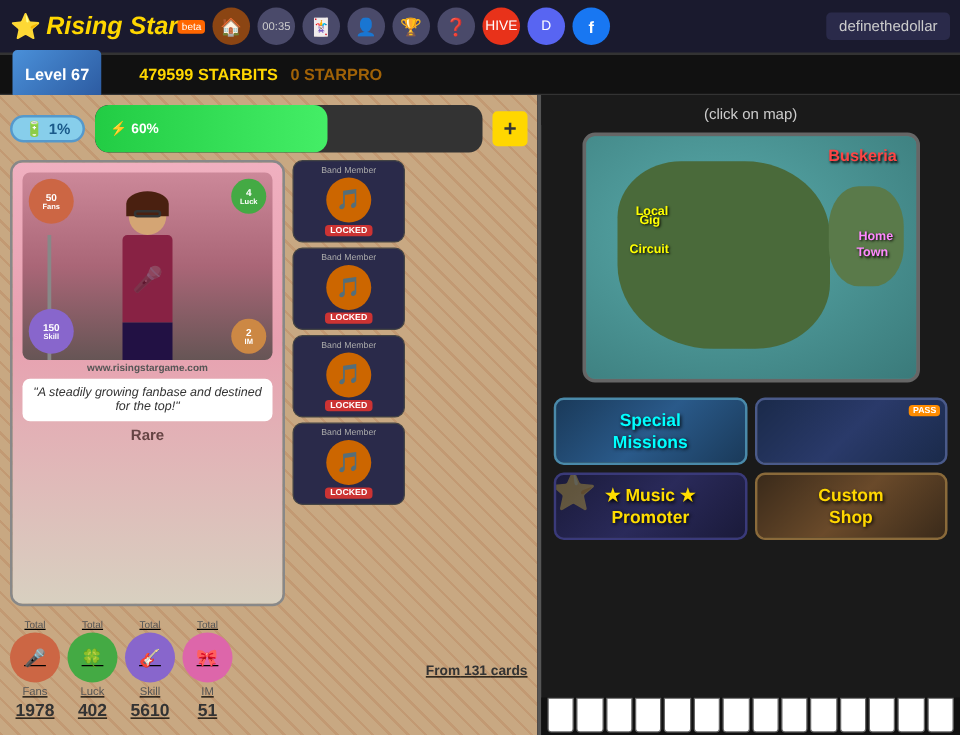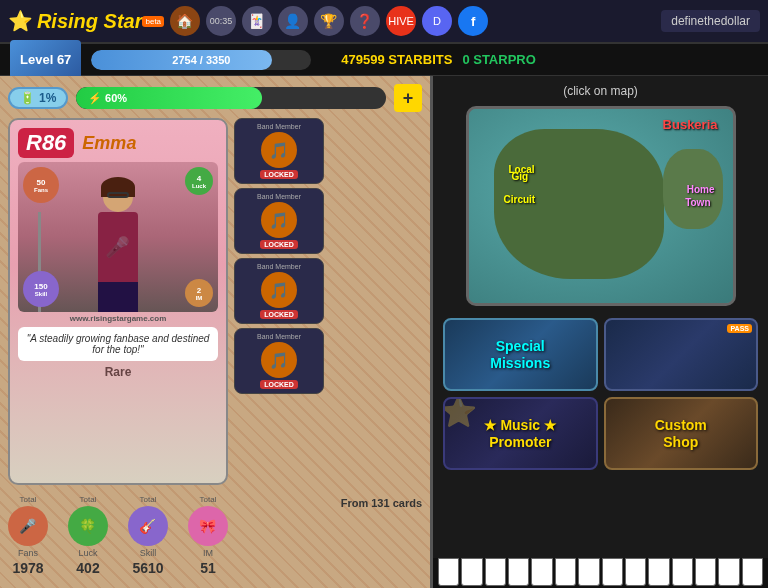--- a/index.html
+++ b/index.html
@@ -116,21 +116,21 @@
       font-weight: bold;
       white-space: nowrap;
     }
     .starbits-display {
       color: #ffd700;
       font-size: 13px;
       font-weight: bold;
       margin-left: 20px;
     }
     .starpro-display {
-      color: #22c55e;
+      color: #a16207;
       font-size: 13px;
       font-weight: bold;
     }
 
     
     .main-content {
       display: flex;
       height: calc(588px - 44px - 32px);
     }
 
@@ -166,21 +166,21 @@
       font-size: 12px;
       font-weight: bold;
       min-width: 50px;
       text-align: center;
       display: flex;
       align-items: center;
       gap: 4px;
     }
     .progress-bar-outer {
       flex: 1;
-      height: 22px;
+      height: 38px;
       background: #333;
       border-radius: 11px;
       overflow: hidden;
       position: relative;
       text-decoration: underline;
     }
     .progress-bar-fill {
       height: 100%;
       background: linear-gradient(90deg, #22cc44, #44ee66);
       border-radius: 11px;
@@ -439,23 +439,24 @@
       color: white;
       font-size: 7px;
       padding: 1px 4px;
       border-radius: 3px;
       font-weight: bold;
     }
 
     
     .stats-row {
       display: flex;
-      gap: 20px;
-      align-items: flex-start;
+      gap: 6px;
+      align-items: center;
       padding: 4px 0;
+      text-decoration: underline;
     }
     .stat-item {
       display: flex;
       flex-direction: column;
       align-items: center;
       gap: 2px;
     }
     .stat-circle {
       width: 40px;
       height: 40px;
@@ -606,21 +607,21 @@
     }
 
     
     .action-grid {
       display: grid;
       grid-template-columns: 1fr 1fr;
       gap: 6px;
       padding: 6px 10px;
     }
     .action-btn {
-      height: 73px;
+      height: 54px;
       border-radius: 8px;
       display: flex;
       align-items: center;
       justify-content: center;
       cursor: pointer;
       position: relative;
       overflow: hidden;
       border: 2px solid #555;
     }
     .action-btn-special {
@@ -686,24 +687,20 @@
   <div class="nav-icon nav-icon-hive" style="font-size:11px;">HIVE</div>
   <div class="nav-icon nav-icon-discord" style="font-size:11px;">D</div>
   <div class="nav-icon nav-icon-facebook">f</div>
   <div class="nav-username">definethedollar</div>
 </div>
 
 <div class="level-bar">
   <div class="level-badge">
     <span>Level</span>&nbsp;<span>67</span>
   </div>
-  <div class="xp-bar-container">
-    <div class="xp-bar-fill" style="width: 82%;"></div>
-    <span class="xp-text">2754 / 3350</span>
-  </div>
   <span class="starbits-display">479599 STARBITS</span>
   <span class="starpro-display">0 STARPRO</span>
 </div>
 
 <div class="main-content">
 
   <div class="left-panel">
 
     <div class="stat-bars">
       <div class="energy-bar">
@@ -713,24 +710,20 @@
       <div class="progress-bar-outer">
         <div class="progress-bar-fill" style="width:60%"></div>
         <span class="progress-text">⚡ <span>60%</span></span>
       </div>
       <button class="plus-btn">+</button>
     </div>
 
     <div class="card-band-row">
 
       <div class="character-card">
-        <div class="card-header">
-          <span class="card-rank">R86</span>
-          <span class="card-name">Emma</span>
-        </div>
         <div class="card-bg">
           <div class="stat-fans">
             <span>50</span>
             <span style="font-size:6px;">Fans</span>
           </div>
           <div class="stat-luck">
             <span>4</span>
             <span style="font-size:6px;">Luck</span>
           </div>
 

